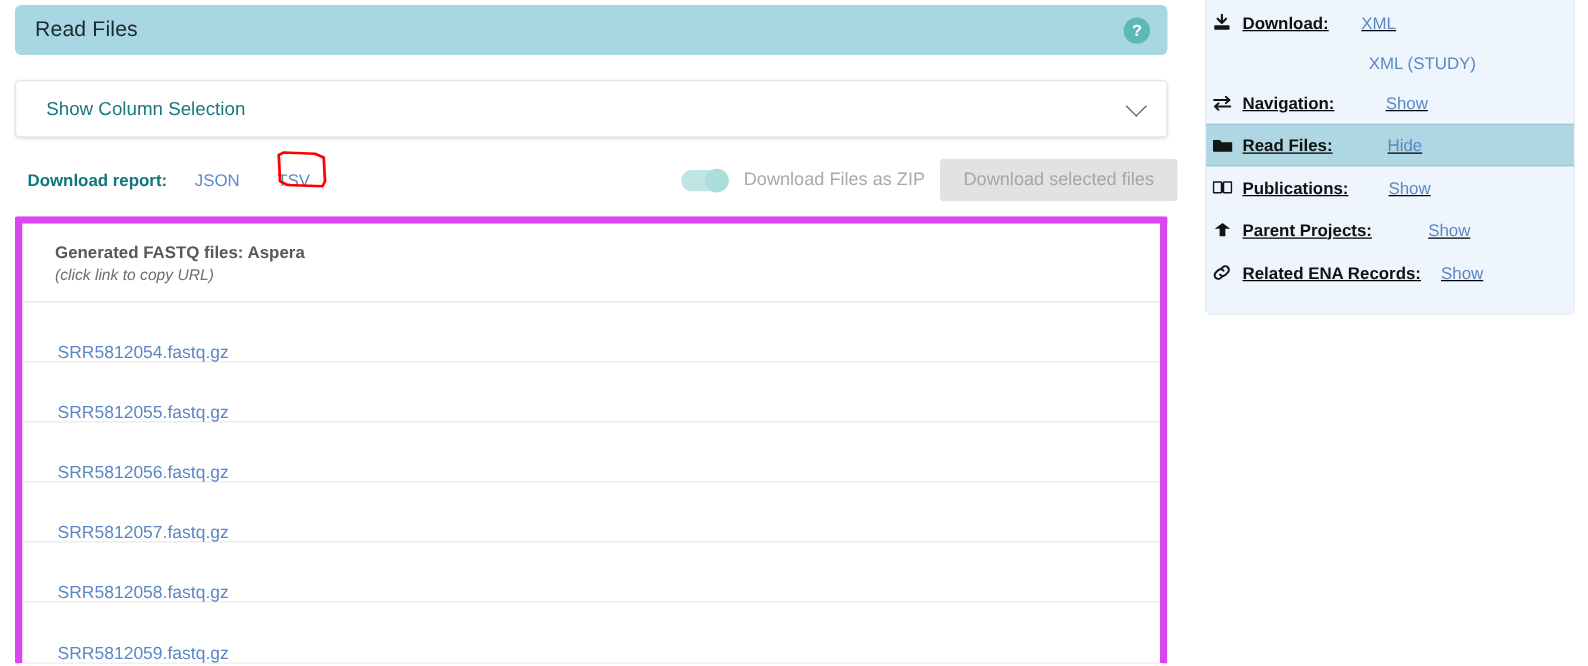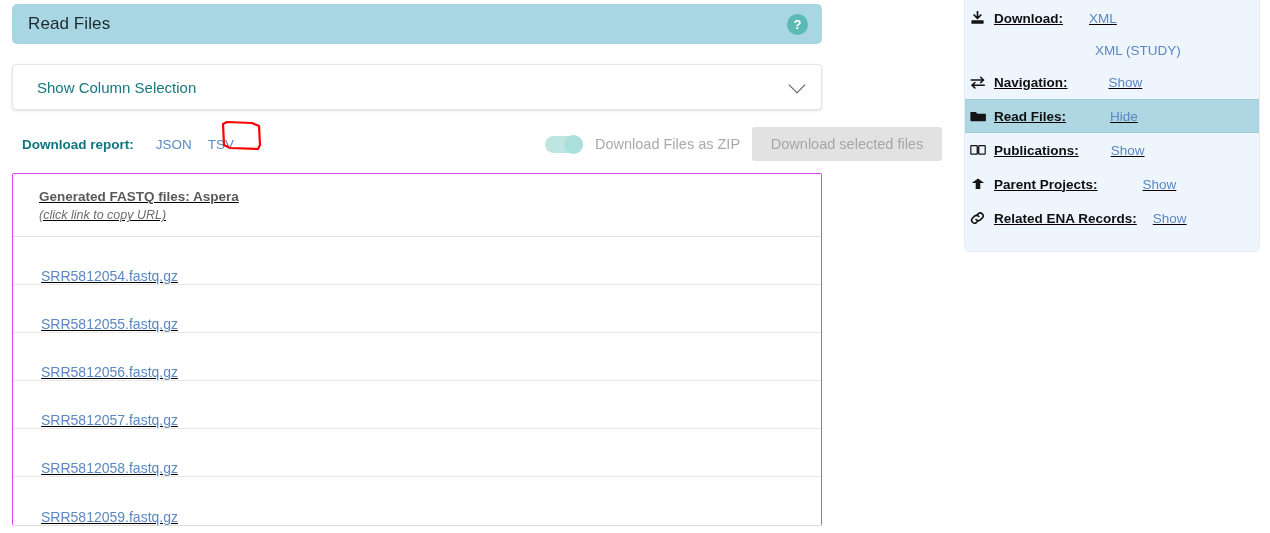--- a/index.html
+++ b/index.html
@@ -14,21 +14,21 @@
     overflow: hidden;
     font-family: "Liberation Sans", sans-serif;
     -webkit-font-smoothing: antialiased;
   }
 
   
   #main-panel {
     position: absolute;
     left: 12px;
     top: 4px;
-    width: 810px;
+    width: 922px;
   }
 
   
   #section-header {
     height: 40px;
     background: #a8d6e2;
     border-radius: 5px;
     display: flex;
     align-items: center;
     justify-content: space-between;
@@ -97,21 +97,21 @@
     color: #0f767d;
     margin-left: 10px;
   }
   .report-link {
     font-size: 13.5px;
     color: #5b8bc4;
     margin-left: 22px;
     cursor: pointer;
     position: relative;
   }
-  #tsv-link { margin-left: 16px; }
+  #tsv-link { margin-left: 30px; }
 
   
   #tsv-annotation {
     position: absolute;
     left: 206px;
     top: -8px;
     width: 48px;
     height: 34px;
     pointer-events: none;
   }
@@ -157,26 +157,25 @@
     border-radius: 3px;
     color: #a6a6a6;
     font-size: 14.5px;
     font-family: "Liberation Sans", sans-serif;
     cursor: pointer;
   }
 
   
   #files-table {
     margin-top: 12px;
-    border: 1px solid #d946ef;
+    border: 6px solid #d946ef;
     border-bottom: 1px solid #dedede;
     border-radius: 2px;
     background: #ffffff;
     box-sizing: border-box;
-    text-decoration: underline;
   }
   #files-table-header {
     padding: 14px 0 12px 26px;
     border-bottom: 1px solid #e4e4e4;
   }
   #files-table-header-title {
     font-size: 13.5px;
     font-weight: bold;
     color: #595959;
     line-height: 1.35;

